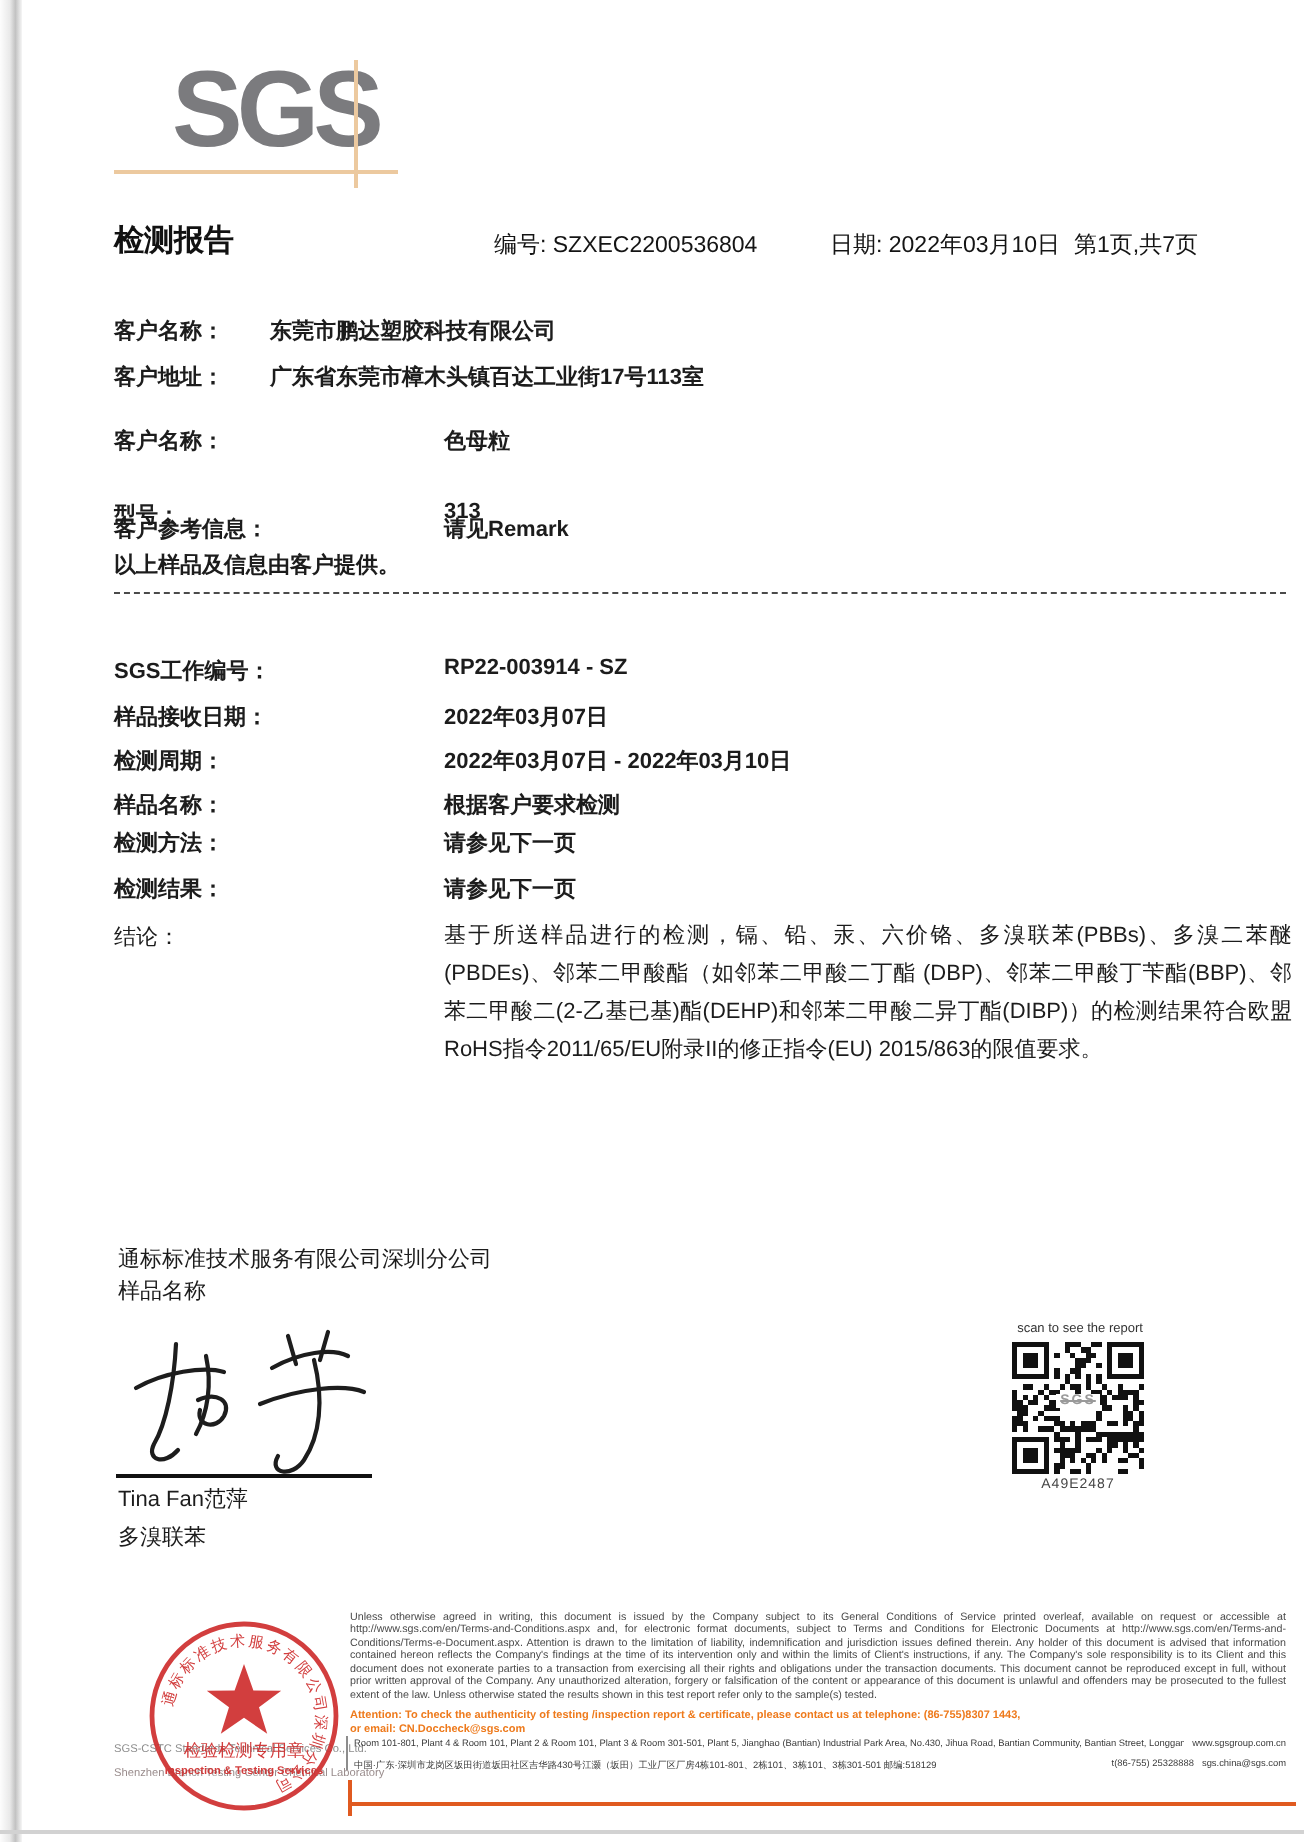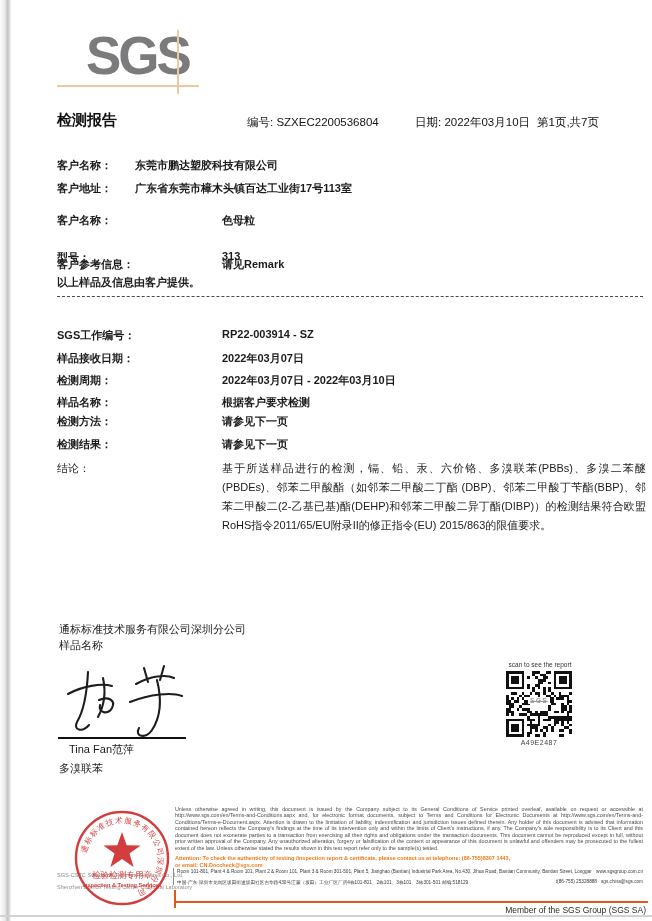--- a/index.html
+++ b/index.html
@@ -27,21 +27,21 @@
 
   .conclusion-label{position:absolute;left:57px;top:461px;font-size:11px;}
   .conclusion-text{position:absolute;left:222px;top:459px;width:424px;font-size:11px;
     line-height:19px;color:#1c1c1c;text-align:justify;}
 
   
   .sig-company{position:absolute;left:59px;top:622px;font-size:11px;}
   .sig-auth{position:absolute;left:59px;top:638px;font-size:11px;}
   .sig-svg{position:absolute;left:60px;top:660px;}
   .sig-line{position:absolute;left:58px;top:737px;width:128px;height:1.5px;background:#111;}
-  .sig-name{position:absolute;left:59px;top:742px;font-size:11px;margin-left:10px;}
+  .sig-name{position:absolute;left:59px;top:742px;font-size:11px;}
   .sig-role{position:absolute;left:59px;top:761px;font-size:11px;}
 
   
   .qr-caption{position:absolute;left:500px;top:661px;width:80px;text-align:center;
     font-size:6.5px;color:#333;}
   .qr-box{position:absolute;left:506px;top:671px;width:66px;height:66px;}
   .qr-center{position:absolute;left:506px;top:697px;width:66px;text-align:center;font-size:7px;
     color:#9a9a9a;font-weight:bold;letter-spacing:1px;}
   .qr-center span{background:#fff;padding:0 2px;text-decoration:line-through;}
   .qr-code{position:absolute;left:502px;top:739px;width:74px;text-align:center;
@@ -479,16 +479,15 @@
     <span class="addr-right">www.sgsgroup.com.cn</span>
   </div>
   <div class="addr-row addr-cn">
     <span class="addr-main">中国·广东·深圳市龙岗区坂田街道坂田社区吉华路430号江灏（坂田）工业厂区厂房4栋101-801、2栋101、3栋101、3栋301-501  邮编:518129</span>
     <span class="addr-right">t(86-755) 25328888</span>
     <span class="addr-right">sgs.china@sgs.com</span>
   </div>
 
   <div class="footer-tick"></div>
   <div class="footer-rule"></div>
-  <div class="member">Member of the SGS Group (SGS SA)</div>
 
   <div class="edge-bottom"></div>
 </div>
 
 </body></html>

